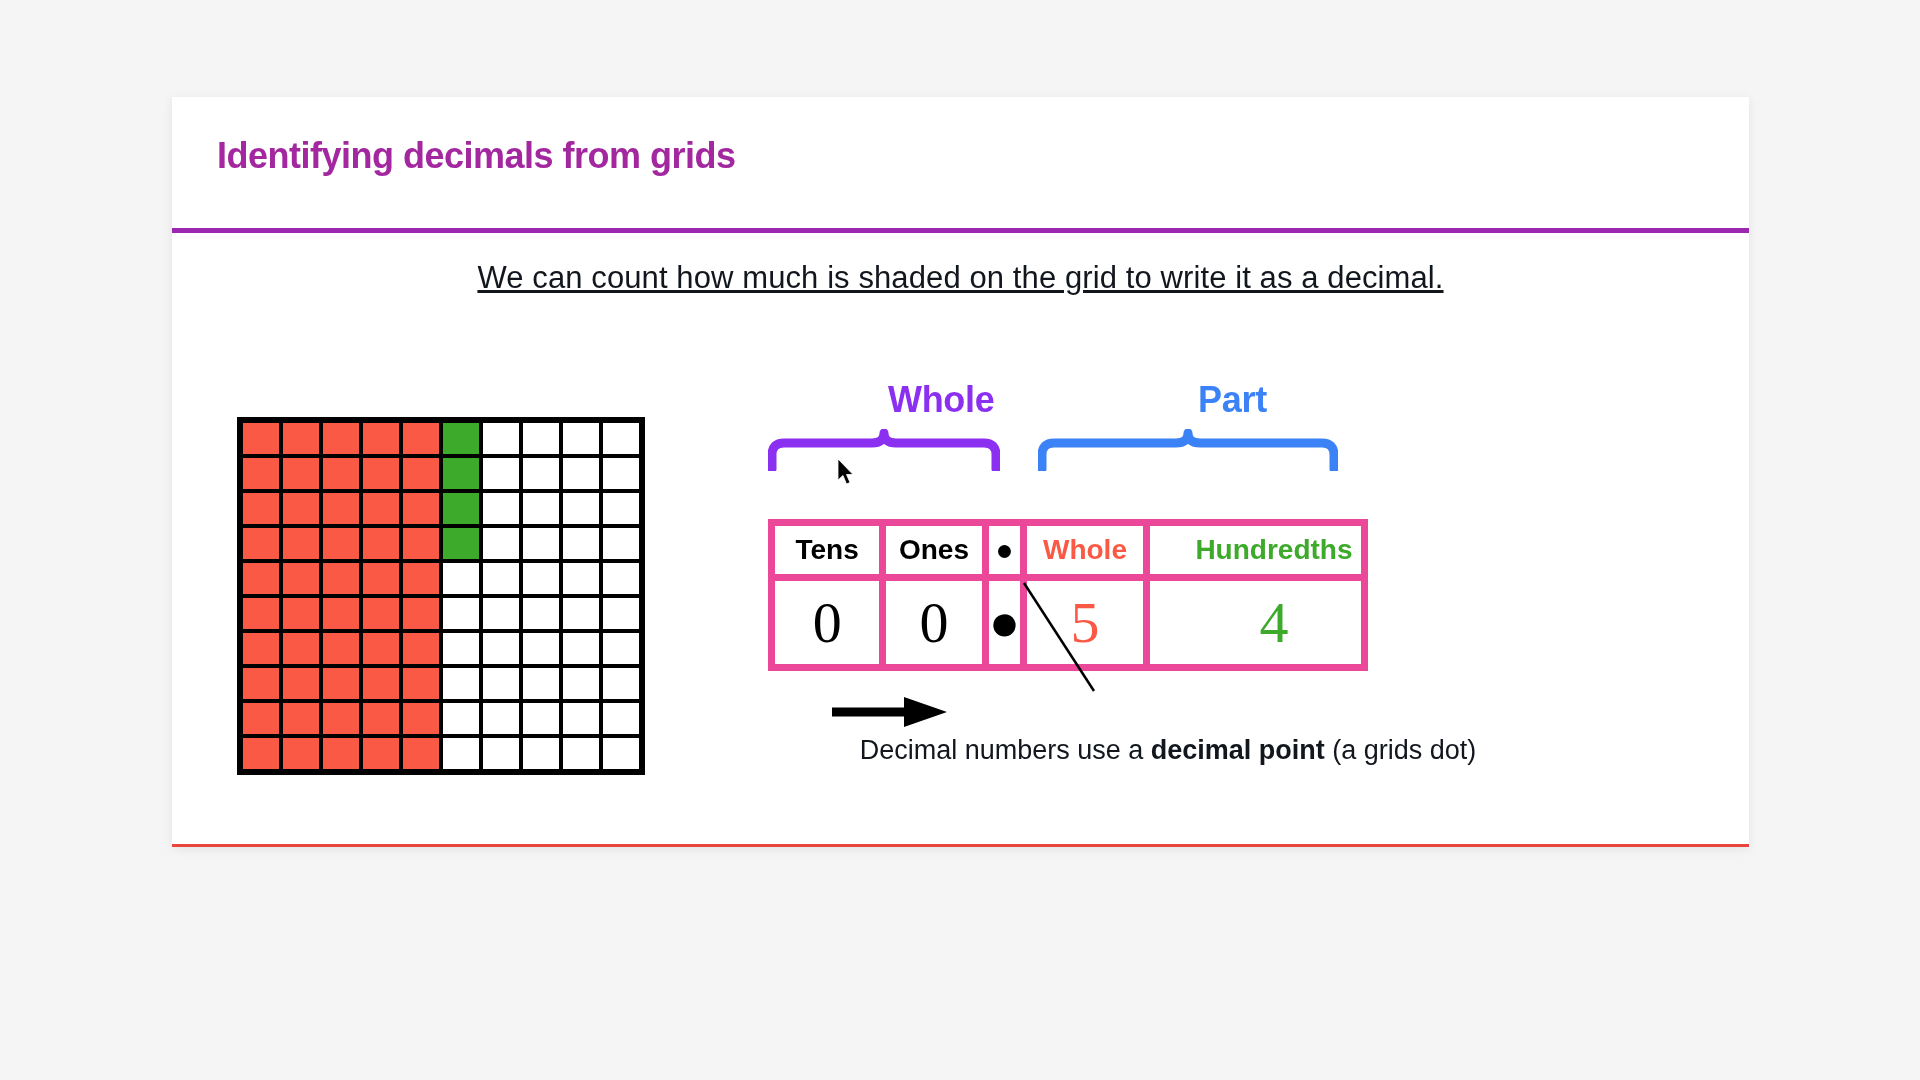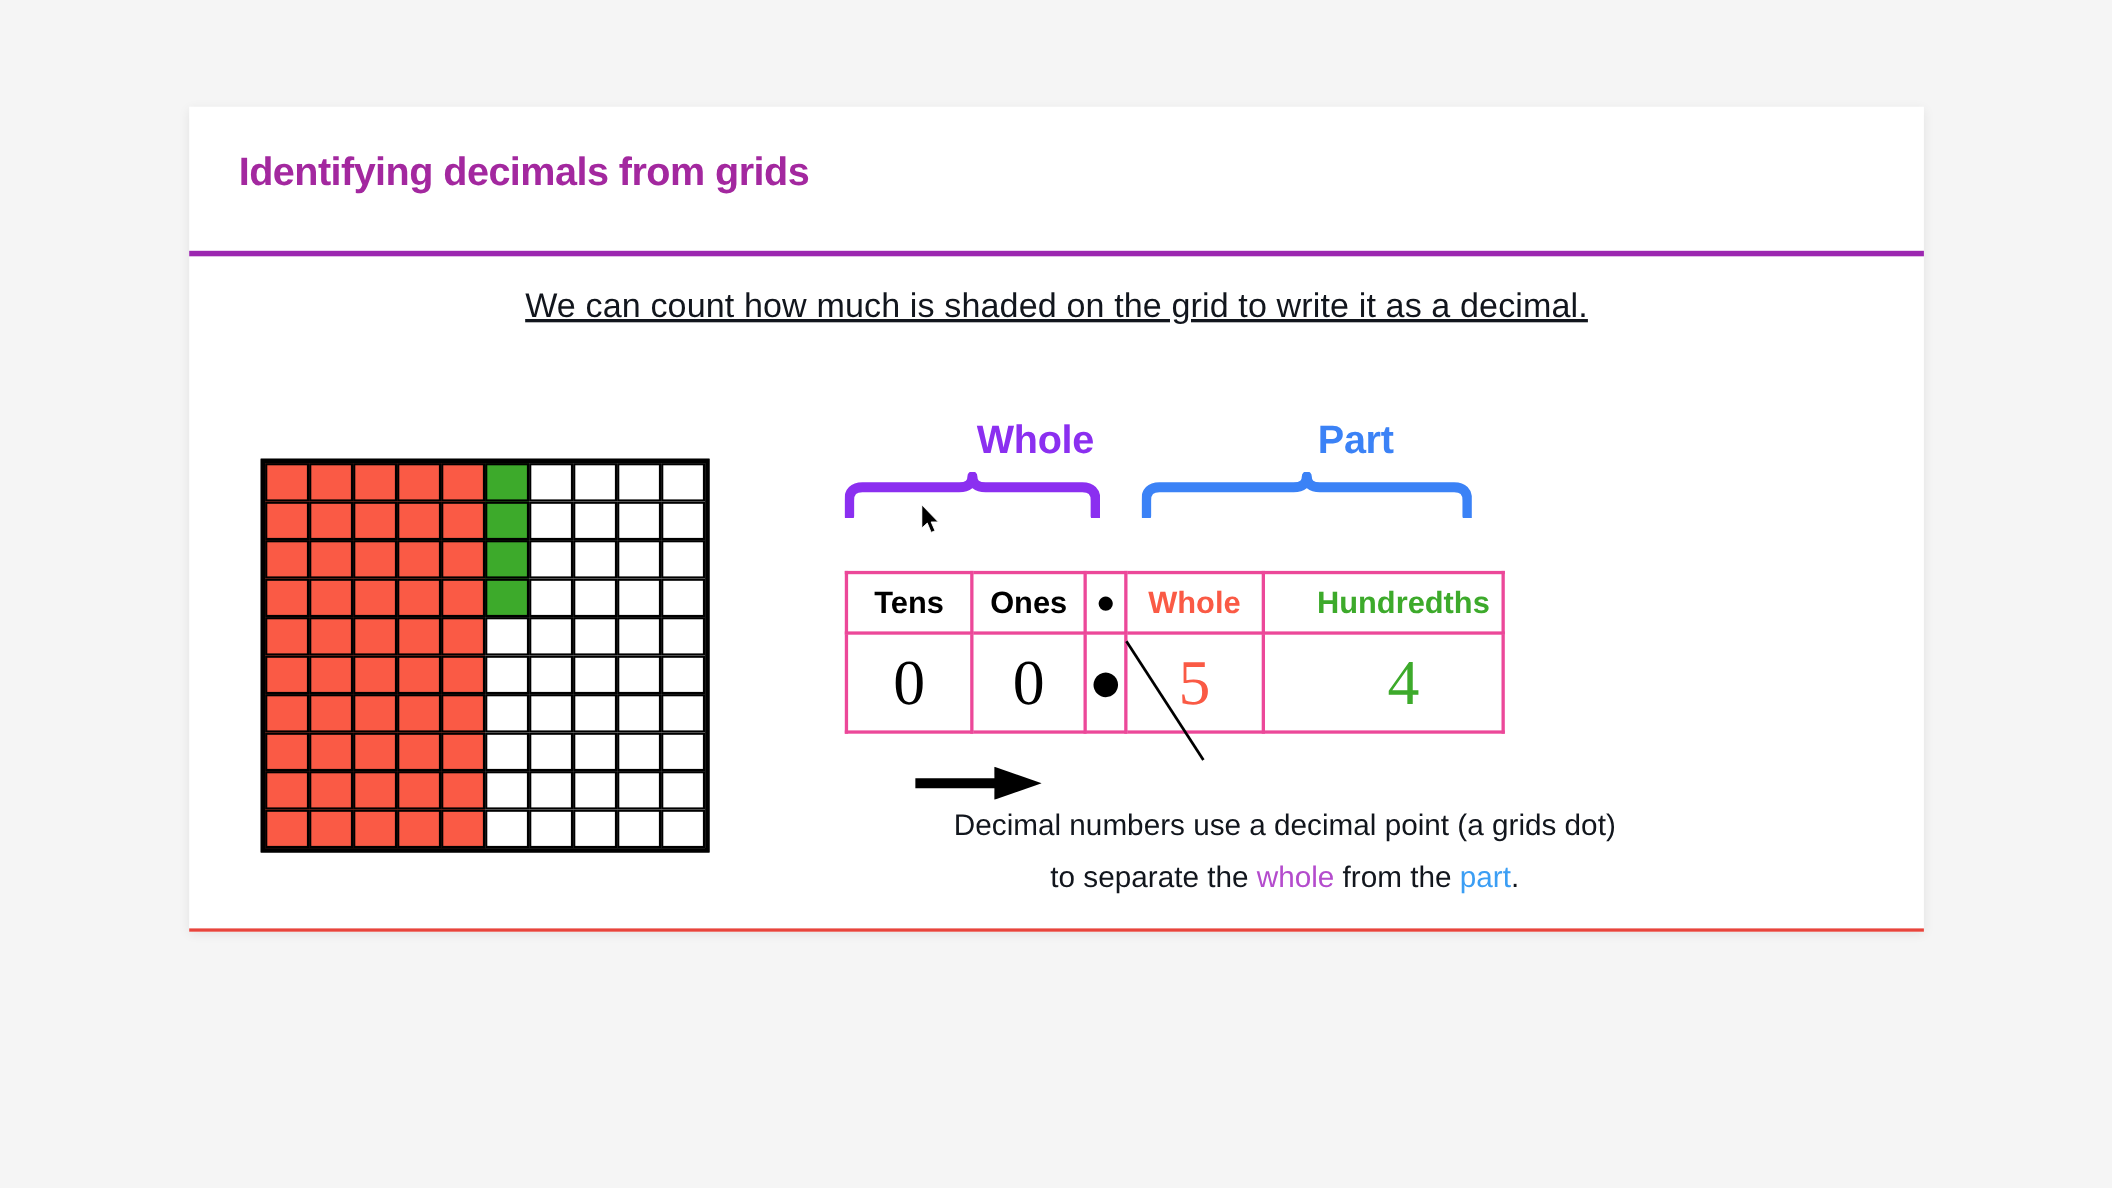--- a/index.html
+++ b/index.html
@@ -116,21 +116,21 @@
 
   
   #place-value-table {
     position: absolute;
     left: 0px;
     top: 140px;
     border-collapse: collapse;
     table-layout: fixed;
   }
   #place-value-table td {
-    border: 3px solid #ec4899;
+    border: 7px solid #ec4899;
     text-align: center;
     vertical-align: middle;
     background: #fff;
     margin-top: 29px;
   }
   .pv-head {
     height: 55px;
     font-size: 28px;
     font-weight: bold;
     font-family: "Liberation Sans", sans-serif;
@@ -157,21 +157,21 @@
   #caption-block {
     position: absolute;
     left: 596px;
     top: 630px;
     width: 800px;
     text-align: center;
     font-size: 27px;
     color: #12161d;
     line-height: 1.75;
   }
-  #caption-block b { font-weight: normal; }
+  #caption-block b { font-weight: bold; }
   .word-whole { color: #b44ccd; }
   .word-part  { color: #3b9ef4; }
 
   
   #callout-line {
     position: absolute;
     left: 840px;
     top: 482px;
     width: 120px;
     height: 120px;
@@ -341,23 +341,20 @@
   </div>
 
   <svg id="callout-line" viewBox="0 0 120 120">
     <line x1="12" y1="4" x2="82" y2="112" stroke="#000" stroke-width="2.5"></line>
   </svg>
 
   <div id="caption-block">
     <div>
       <span>Decimal numbers use a </span><b>decimal point</b><span> (a grids dot)</span>
     </div>
-    <div>
-      <span>to separate the </span><span class="word-whole">whole</span><span> from the </span><span class="word-part">part</span><span>.</span>
-    </div>
   </div>
 
   <div id="card-bottom-rule"></div>
 </div>
 
 <svg id="mouse-cursor" viewBox="0 0 20 28">
   <polygon points="0,0 0,21 5,16.5 8.5,25 12,23.5 8.5,15.5 15,15.5" fill="#000" stroke="#fff" stroke-width="0.8"></polygon>
 </svg>
 
 </body></html>

